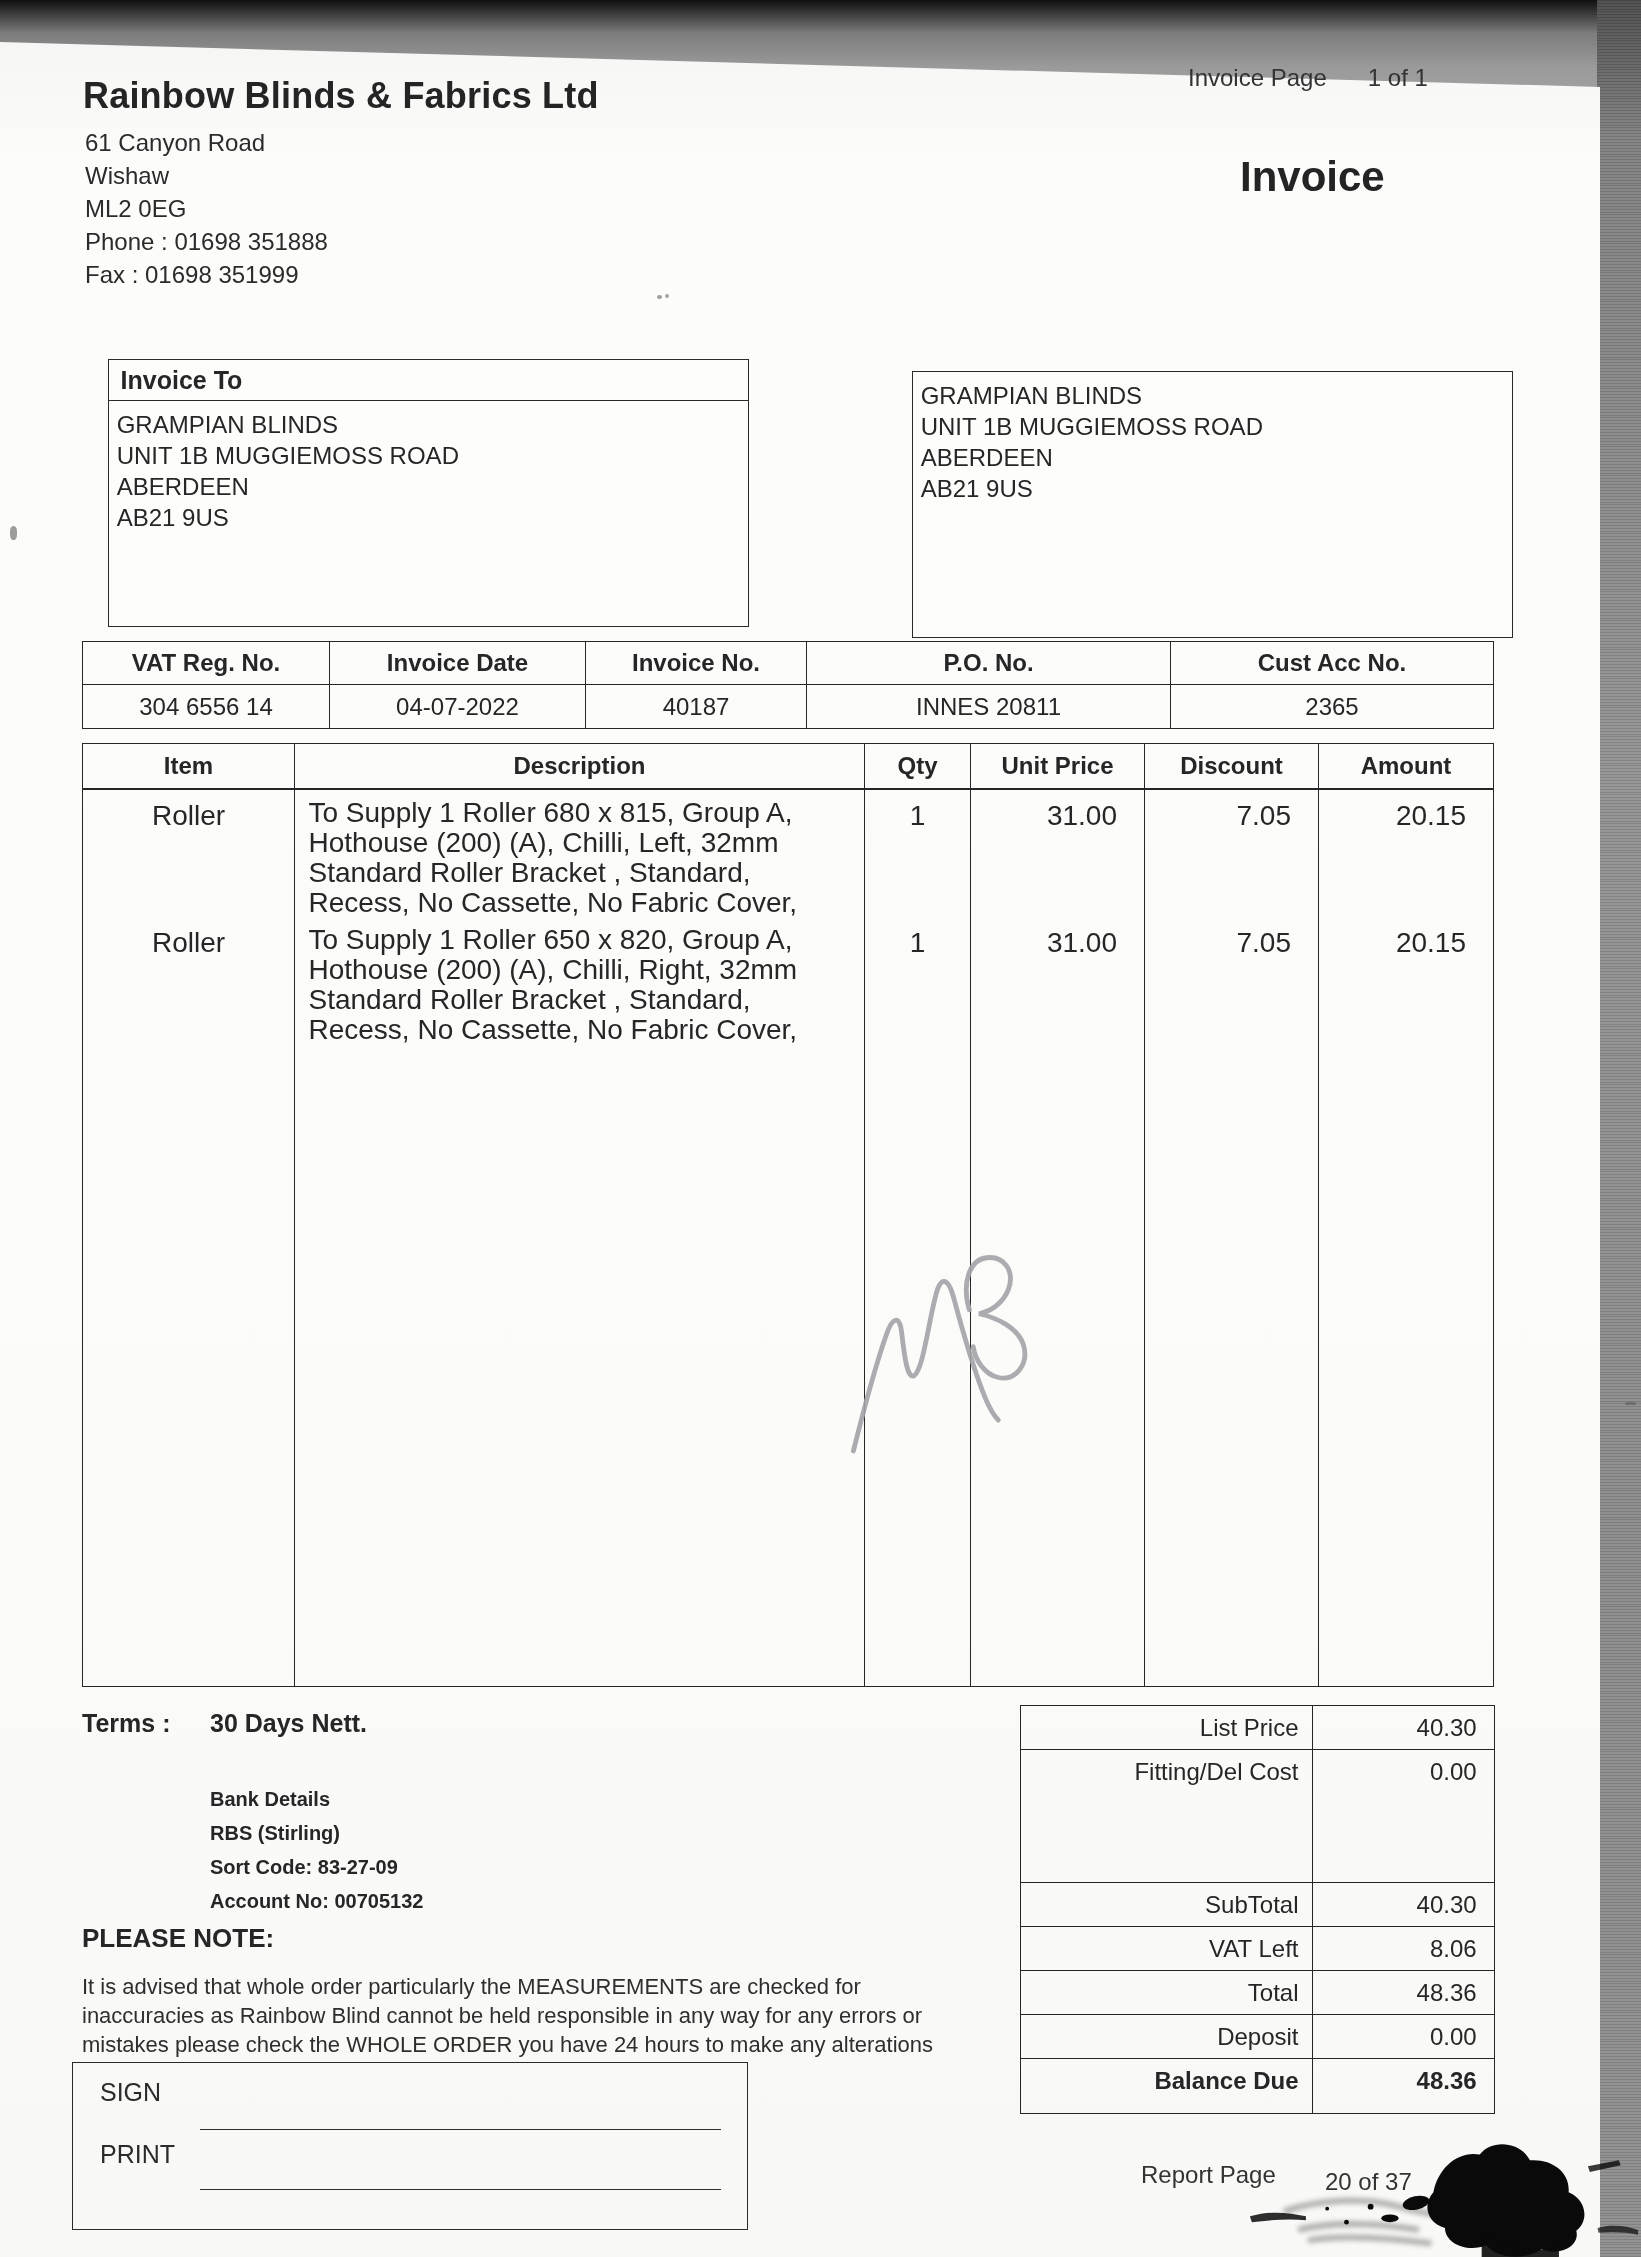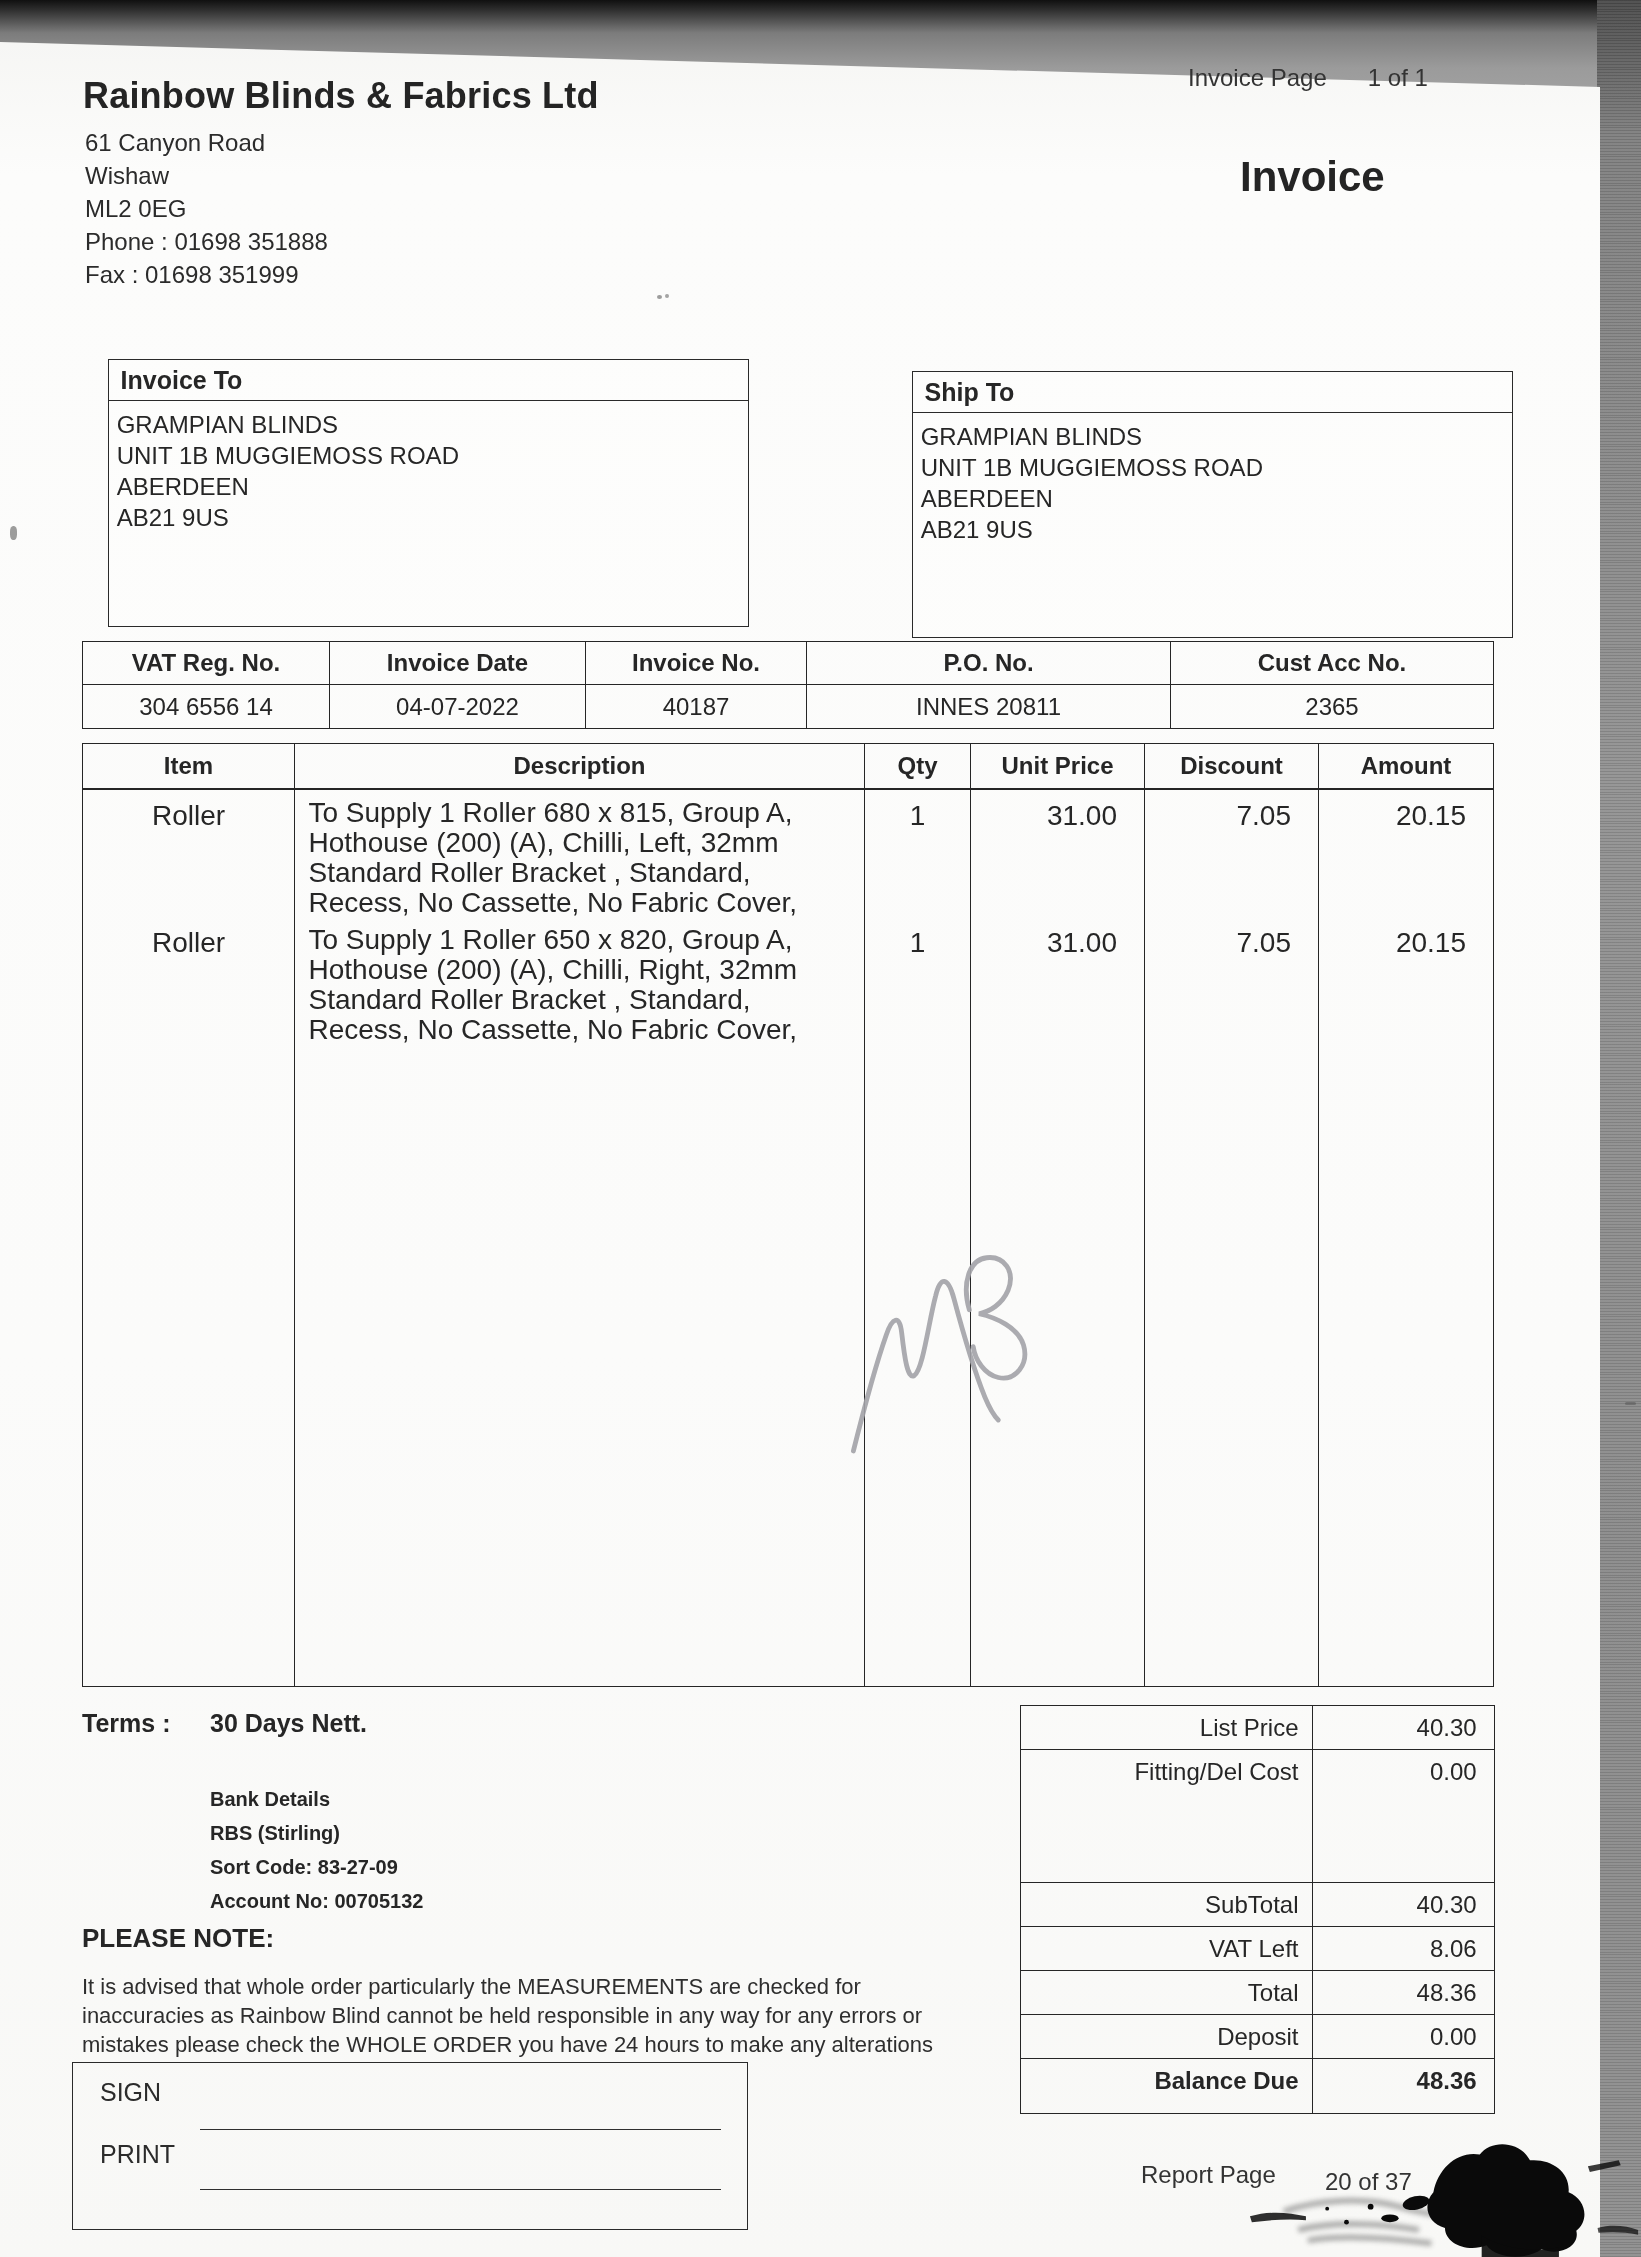--- a/index.html
+++ b/index.html
@@ -115,21 +115,20 @@
     <div class="abs addr-box invoice-to">
       <div class="hdr">Invoice To</div>
       <div class="lines">
         <div>GRAMPIAN BLINDS</div>
         <div>UNIT 1B MUGGIEMOSS ROAD</div>
         <div>ABERDEEN</div>
         <div>AB21 9US</div>
       </div>
     </div>
     <div class="abs addr-box ship-to">
-      <div class="hdr">Ship To</div>
       <div class="lines">
         <div>GRAMPIAN BLINDS</div>
         <div>UNIT 1B MUGGIEMOSS ROAD</div>
         <div>ABERDEEN</div>
         <div>AB21 9US</div>
       </div>
     </div>
 
     <div class="abs meta-table">
       <div class="meta-cell h vline">VAT Reg. No.</div>

